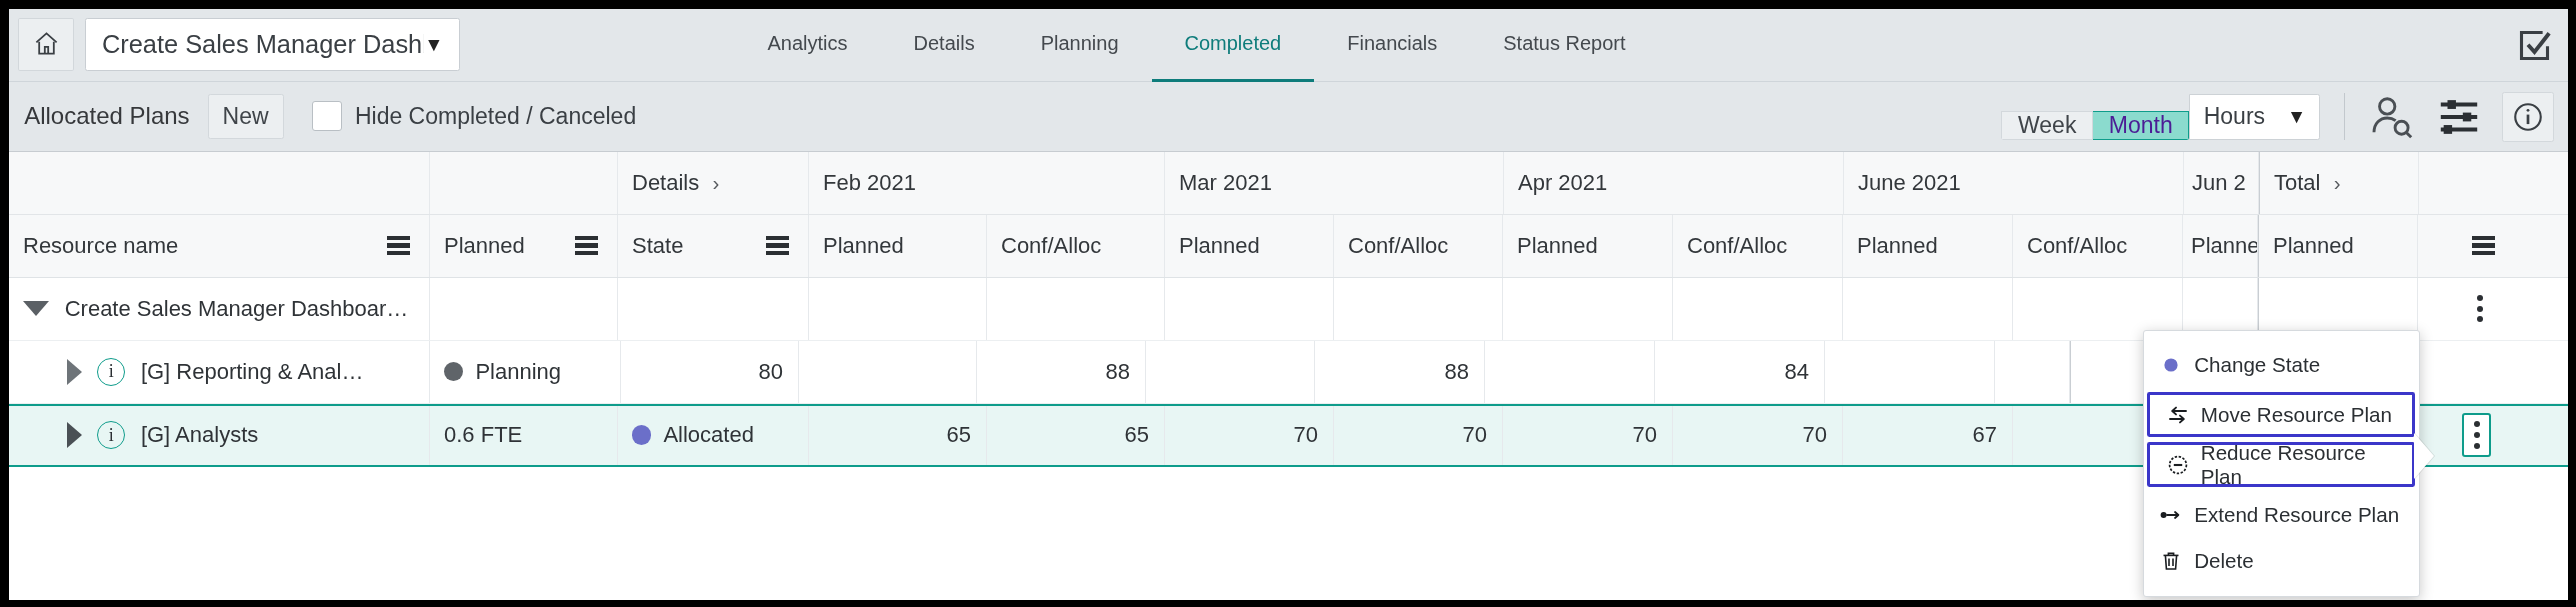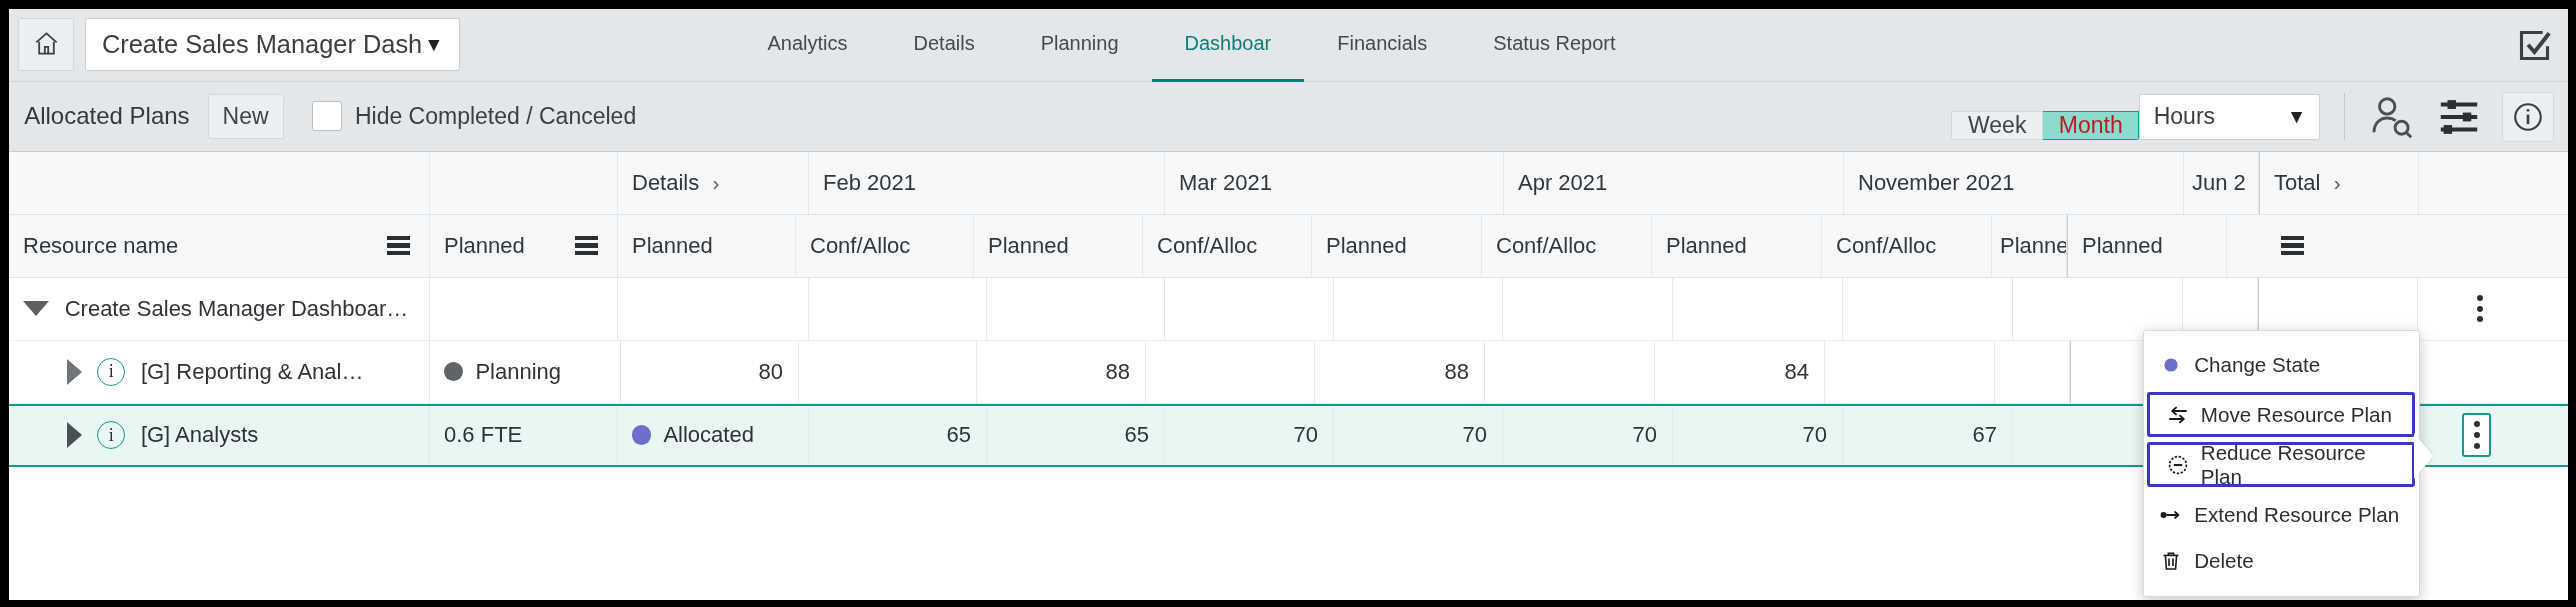--- a/index.html
+++ b/index.html
@@ -137,26 +137,26 @@
     font-size: 23px;
     color: #3f4449;
     background: #eceff1;
     border: 0.6px solid #d3d8dc;
     cursor: pointer;
   }
   .seg-item + .seg-item { border-left: none; }
   .seg-item.active {
     background: #8bdbce;
     border-color: #0e9c8b;
-    color: #b91c1c;
+    color: #4c1d95;
   }
   .unit-select {
     margin-left: 0;
     height: 46px;
-    width: 181px;
+    width: 131px;
     background: #fff;
     border: 0.6px solid #cdd2d6;
     border-radius: 0 2.4px 2.4px 0;
     display: flex; align-items: center;
     padding: 0 13.3px;
     cursor: pointer;
   }
   .unit-select .utxt { flex: 1; font-size: 23px; color: #3a3f44; }
   .vdiv {
     width: 0.6px; height: 47px;
@@ -315,21 +315,21 @@
 
     <div class="proj-select">
       <span class="ptxt">Create Sales Manager Dashboar…</span>
       <span class="caret">▼</span>
     </div>
 
     <div class="tabs">
       <div class="tab">Analytics</div>
       <div class="tab">Details</div>
       <div class="tab">Planning</div>
-      <div class="tab active">Dashboar</div>
+      <div class="tab active">Completed</div>
       <div class="tab">Financials</div>
       <div class="tab">Status Report</div>
     </div>
 
     <div class="topbar-right">
       <span class="task-icon">
         <svg viewBox="0 0 24 24" fill="none" stroke="#3a3f44" stroke-width="1.9">
           <path d="M20 12.4 V20 H4 V4 H17"></path>
           <path d="M8 11.5 L12 16 L21 4.5" stroke-width="2.4"></path>
         </svg>
@@ -390,40 +390,48 @@
     <div class="row hrow1">
       <div class="cell" style="width:421px"></div>
       <div class="cell" style="width:188px"></div>
       <div class="cell grp-label" style="width:191px">
         <span>Details</span>
         <span class="chev-r">›</span>
       </div>
       <div class="cell" style="width:356px">Feb 2021</div>
       <div class="cell" style="width:339px">Mar 2021</div>
       <div class="cell" style="width:340px">Apr 2021</div>
-      <div class="cell" style="width:340px">November 2021</div>
+      <div class="cell" style="width:340px">June 2021</div>
       <div class="cell" style="width:75px;padding:0 0 0 8.5px">Jun 2</div>
       <div class="cell grp-label" style="width:160px;border-left:1.2px solid #c9ced3">
         <span>Total</span>
         <span class="chev-r">›</span>
       </div>
       <div class="cell" style="flex:1;border-right:none"></div>
     </div>
 
     <div class="row hrow2">
       <div class="cell" style="width:421px">
         <span>Resource name</span>
         <span class="hamb">
             <i></i>
             <i></i>
             <i></i>
           </span>
       </div>
       <div class="cell" style="width:188px">
         <span>Planned</span>
+        <span class="hamb">
+            <i></i>
+            <i></i>
+            <i></i>
+          </span>
+      </div>
+      <div class="cell" style="width:191px">
+        <span>State</span>
         <span class="hamb">
             <i></i>
             <i></i>
             <i></i>
           </span>
       </div>
       <div class="cell" style="width:178px">Planned</div>
       <div class="cell" style="width:178px">Conf/Alloc</div>
       <div class="cell" style="width:169px">Planned</div>
       <div class="cell" style="width:169px">Conf/Alloc</div>

